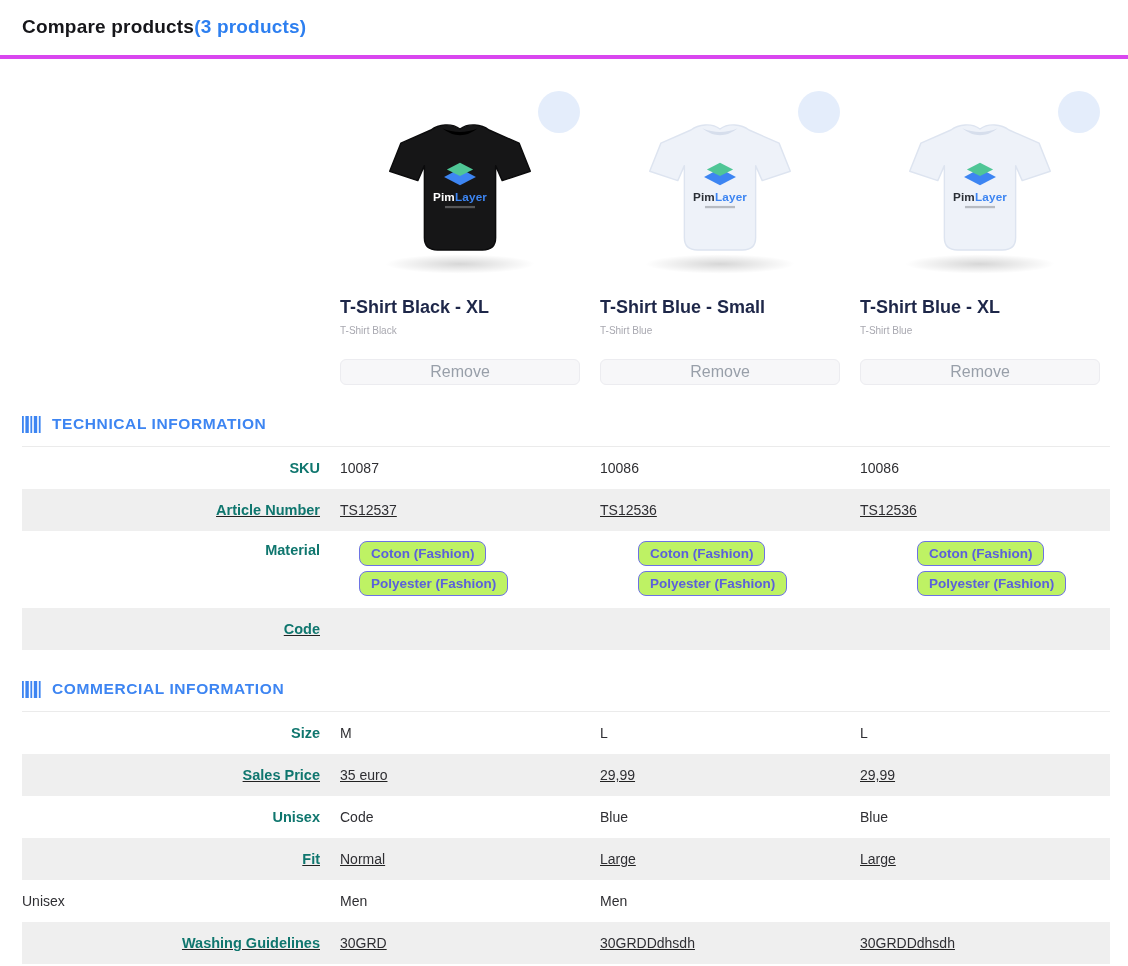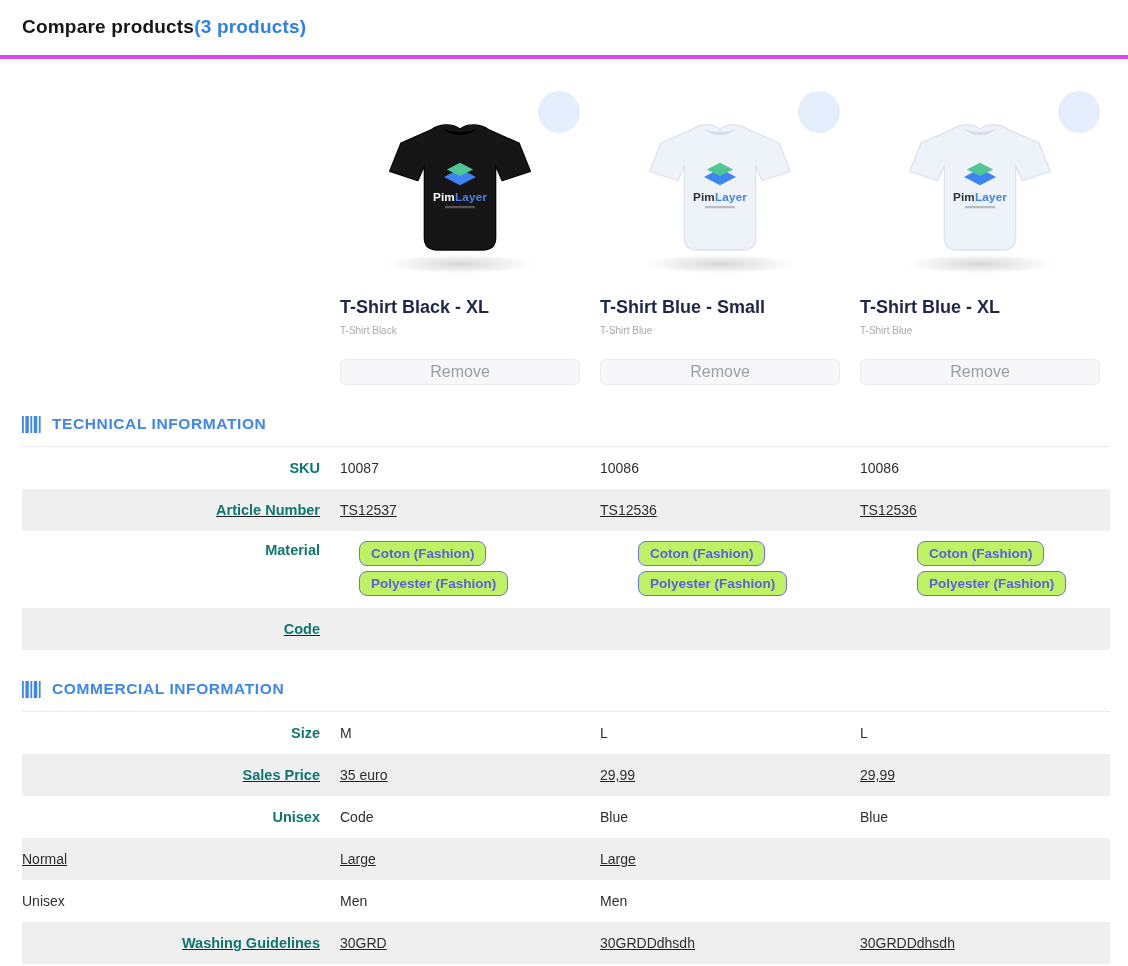--- a/index.html
+++ b/index.html
@@ -233,20 +233,21 @@
             <div class="attr-value">29,99</div>
             <div class="attr-value">29,99</div>
           </div>
           <div class="grid-row attr-row">
             <div class="attr-label">Unisex</div>
             <div class="attr-value">Code</div>
             <div class="attr-value">Blue</div>
             <div class="attr-value">Blue</div>
           </div>
           <div class="grid-row attr-row alt">
+            <div class="attr-label">Fit</div>
             <div class="attr-value">Normal</div>
             <div class="attr-value">Large</div>
             <div class="attr-value">Large</div>
           </div>
           <div class="grid-row attr-row">
             <div class="attr-value">Unisex</div>
             <div class="attr-value">Men</div>
             <div class="attr-value">Men</div>
           </div>
           <div class="grid-row attr-row alt">

